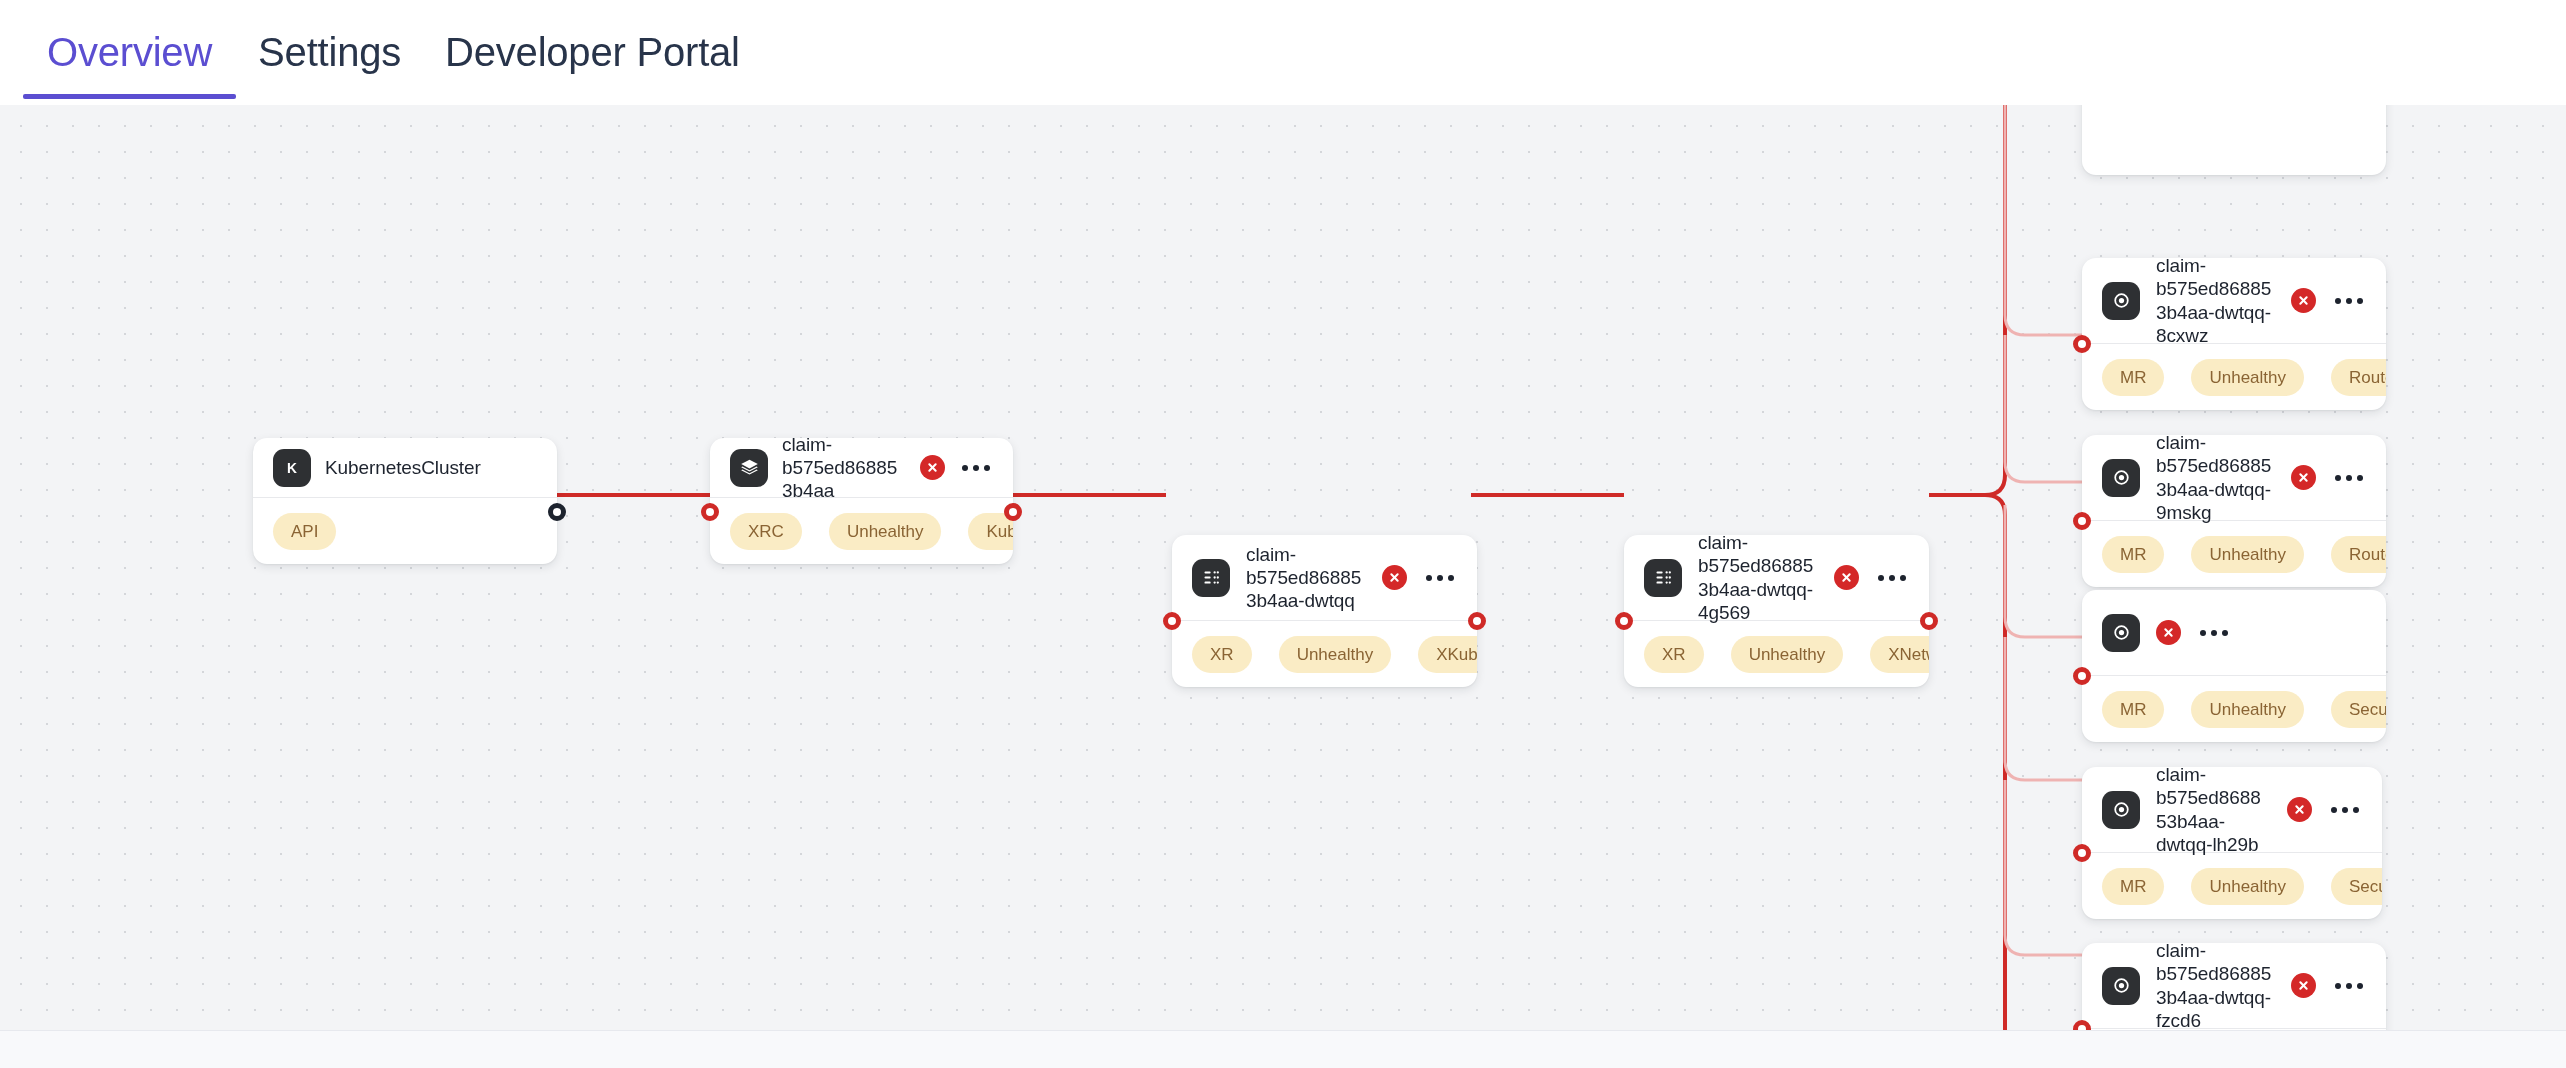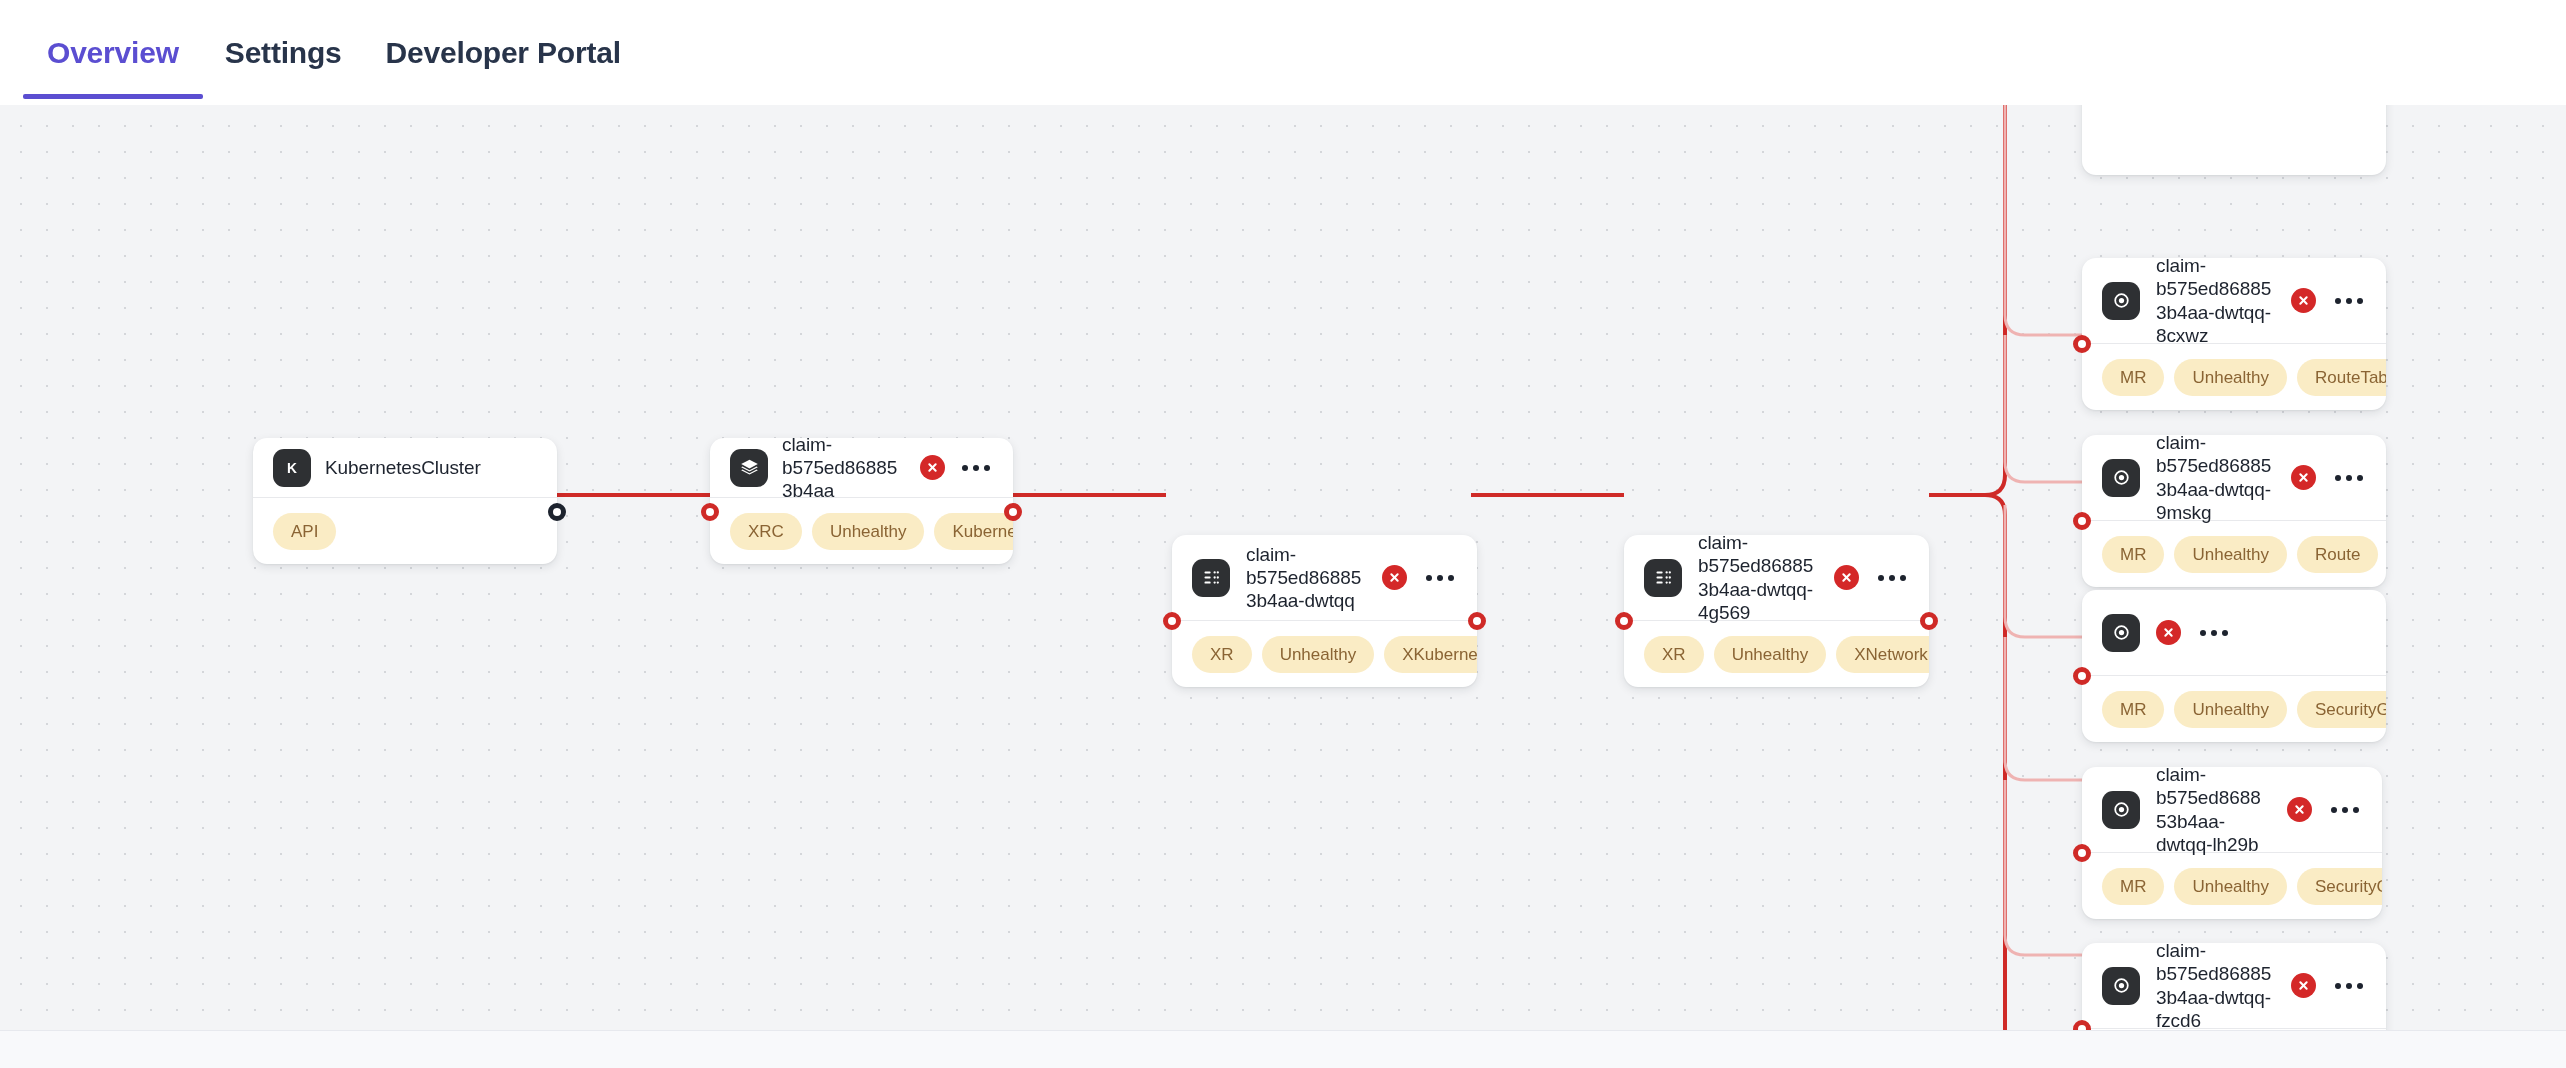--- a/index.html
+++ b/index.html
@@ -19,22 +19,22 @@
     background: #ffffff;
     display: flex; align-items: center;
     padding-left: 23px;
     z-index: 30;
   }
   .tab {
     position: relative;
     height: 105px;
     display: flex; align-items: center;
     padding: 16px 22px;
-    font-size: 30px;
-    font-weight: 700;
+    font-size: 40px;
+    font-weight: 400;
     letter-spacing: -0.2px;
     color: #28344a;
     cursor: pointer;
     user-select: none;
   }
   .tab.first { padding-left: 24px; padding-right: 24px; }
   .tab.active { color: #5b4ed1; }
   .tab.active .tab-underline {
     position: absolute;
     left: 0; right: 0; bottom: 6px;
@@ -115,21 +115,21 @@
     display: flex; align-items: center; justify-content: center;
     gap: 5px;
     cursor: pointer;
   }
   .menu-dots i {
     width: 6px; height: 6px; border-radius: 50%;
     background: #1d232e; display: block;
   }
   .node-tags {
     display: flex; align-items: center;
-    gap: 10px;
+    gap: 27px;
     padding: 0 20px;
     height: 66px;
     overflow: hidden;
   }
   .tag {
     flex: 0 0 auto;
     background: #faecc5;
     color: #8a6434;
     font-size: 17px;
     line-height: 1;

